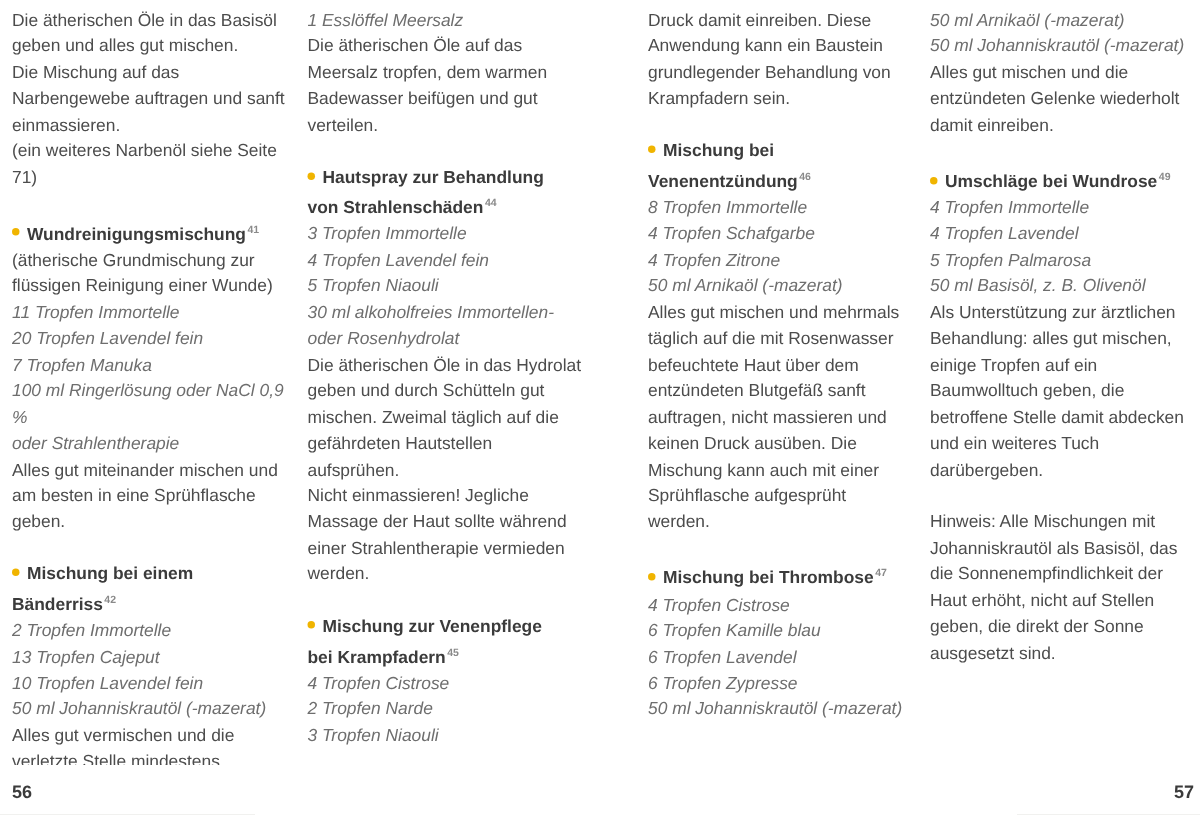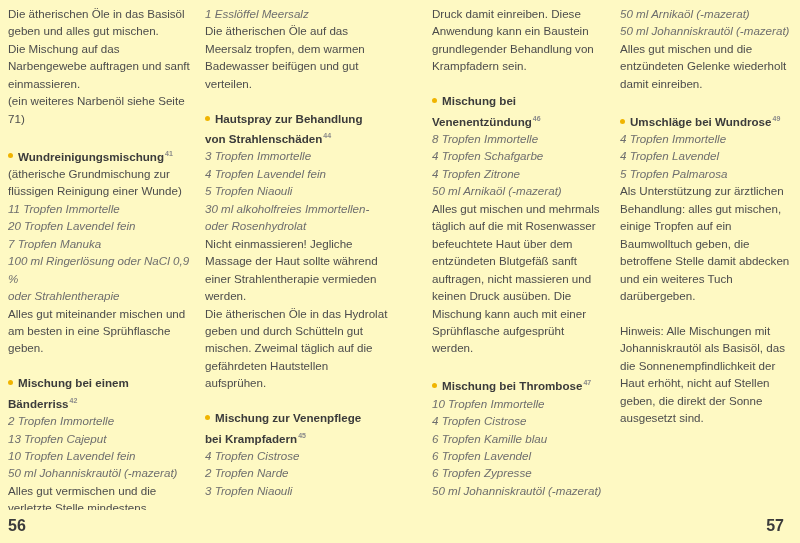--- a/index.html
+++ b/index.html
@@ -1,18 +1,18 @@
 <!DOCTYPE html>
 <html lang="de"><head>
 <meta charset="utf-8">
 <style>
   html,body{margin:0;padding:0;background:#e8e8e4;}
   .spread{
     width:800px;height:543px;
-    background:#fef9c3;
+    background:#ffffff;
     font-family:"Liberation Sans","DejaVu Sans",sans-serif;
     color:#4c4c4c;
     display:flex;
     box-sizing:border-box;
     overflow:hidden;
     position:relative;
   }
   .page{width:400px;box-sizing:border-box;position:relative;}
   .page-left{padding:5px 12px 0 8px;}
   .page-right{padding:5px 6px 0 32px;}
@@ -36,26 +36,26 @@
   }
   sup{
     font-size:7px;
     color:#8a8a8a;
     font-weight:bold;
     margin-left:1px;
   }
   .pagenum{
     position:absolute;
     bottom:8px;
-    font-size:16px;
+    font-size:12px;
     font-weight:bold;
     color:#3b3b3b;
   }
   .pagenum-left{left:8px;}
-  .pagenum-right{right:16px;}
+  .pagenum-right{right:4px;}
 </style>
 </head>
 <body>
 
 <div class="spread">
   <div class="page page-left">
     <div class="cols">
       <div class="col">
           <div class="para">Die ätherischen Öle in das Basisöl geben und alles gut mischen.</div>
           <div class="para">Die Mischung auf das Narbengewebe auftragen und sanft einmassieren.</div>
@@ -80,22 +80,22 @@
       <div class="col">
           <div class="ing">1 Esslöffel Meersalz</div>
           <div class="para">Die ätherischen Öle auf das Meersalz tropfen, dem warmen Badewasser beifügen und gut verteilen.</div>
           <div class="gap"></div>
           <div class="hline"><span class="bullet"></span>Hautspray zur Behandlung</div>
           <div class="hline">von Strahlenschäden<sup>44</sup></div>
           <div class="ing">3 Tropfen Immortelle</div>
           <div class="ing">4 Tropfen Lavendel fein</div>
           <div class="ing">5 Tropfen Niaouli</div>
           <div class="ing">30 ml alkoholfreies Immortellen- oder Rosenhydrolat</div>
+          <div class="para">Die ätherischen Öle in das Hydrolat geben und durch Schütteln gut mischen. Zweimal täglich auf die gefährdeten Hautstellen aufsprühen.</div>
           <div class="para">Nicht einmassieren! Jegliche Massage der Haut sollte während einer Strahlentherapie vermieden werden.</div>
-          <div class="para">Die ätherischen Öle in das Hydrolat geben und durch Schütteln gut mischen. Zweimal täglich auf die gefährdeten Hautstellen aufsprühen.</div>
           <div class="gap"></div>
           <div class="hline"><span class="bullet"></span>Mischung zur Venenpflege</div>
           <div class="hline">bei Krampfadern<sup>45</sup></div>
           <div class="ing">4 Tropfen Cistrose</div>
           <div class="ing">2 Tropfen Narde</div>
           <div class="ing">3 Tropfen Niaouli</div>
         </div>
     </div>
     <div class="pagenum pagenum-left">56</div>
   </div>
@@ -105,36 +105,36 @@
           <div class="para">Druck damit einreiben. Diese Anwendung kann ein Baustein grundlegender Behandlung von Krampfadern sein.</div>
           <div class="gap"></div>
           <div class="hline"><span class="bullet"></span>Mischung bei Venenentzündung<sup>46</sup></div>
           <div class="ing">8 Tropfen Immortelle</div>
           <div class="ing">4 Tropfen Schafgarbe</div>
           <div class="ing">4 Tropfen Zitrone</div>
           <div class="ing">50 ml Arnikaöl (-mazerat)</div>
           <div class="para">Alles gut mischen und mehrmals täglich auf die mit Rosenwasser befeuchtete Haut über dem entzündeten Blutgefäß sanft auftragen, nicht massieren und keinen Druck ausüben. Die Mischung kann auch mit einer Sprühflasche aufgesprüht werden.</div>
           <div class="gap"></div>
           <div class="hline"><span class="bullet"></span>Mischung bei Thrombose<sup>47</sup></div>
-          <div class="ing">10 Tropfen Immortelle</div>
           <div class="ing">4 Tropfen Cistrose</div>
           <div class="ing">6 Tropfen Kamille blau</div>
           <div class="ing">6 Tropfen Lavendel</div>
           <div class="ing">6 Tropfen Zypresse</div>
           <div class="ing">50 ml Johanniskrautöl (-mazerat)</div>
         </div>
       <div class="col">
           <div class="ing">50 ml Arnikaöl (-mazerat)</div>
           <div class="ing">50 ml Johanniskrautöl (-mazerat)</div>
           <div class="para">Alles gut mischen und die entzündeten Gelenke wiederholt damit einreiben.</div>
           <div class="gap"></div>
           <div class="hline"><span class="bullet"></span>Umschläge bei Wundrose<sup>49</sup></div>
           <div class="ing">4 Tropfen Immortelle</div>
           <div class="ing">4 Tropfen Lavendel</div>
           <div class="ing">5 Tropfen Palmarosa</div>
+          <div class="ing">50 ml Basisöl, z. B. Olivenöl</div>
           <div class="para">Als Unterstützung zur ärztlichen Behandlung: alles gut mischen, einige Tropfen auf ein Baumwolltuch geben, die betroffene Stelle damit abdecken und ein weiteres Tuch darübergeben.</div>
           <div class="gap"></div>
           <div class="para">Hinweis: Alle Mischungen mit Johanniskrautöl als Basisöl, das die Sonnenempfindlichkeit der Haut erhöht, nicht auf Stellen geben, die direkt der Sonne ausgesetzt sind.</div>
         </div>
     </div>
     <div class="pagenum pagenum-right">57</div>
   </div>
 </div>
 
 </body></html>

